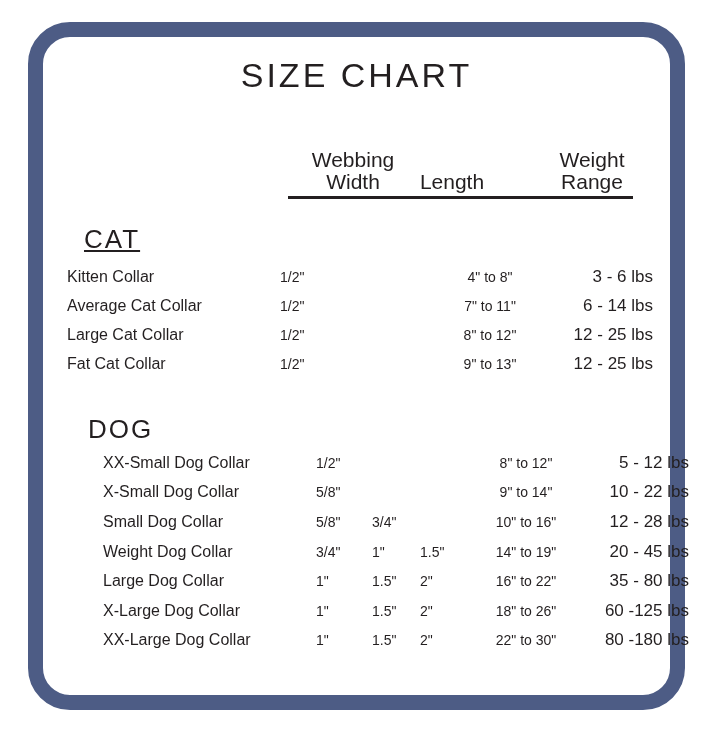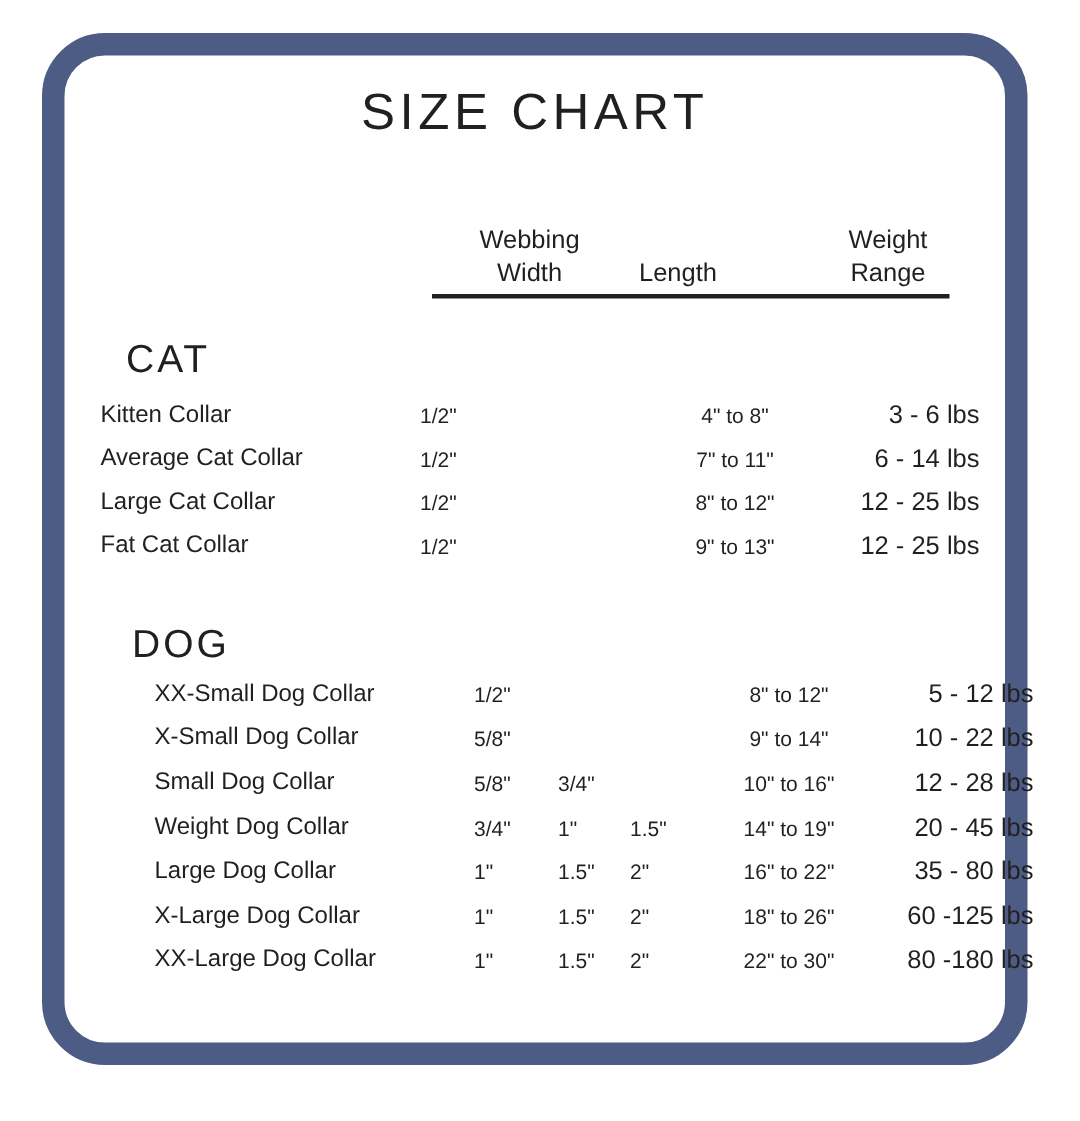--- a/index.html
+++ b/index.html
@@ -9,27 +9,27 @@
   }
   .card{
     position:absolute;left:28px;top:22px;width:657px;height:688px;
     box-sizing:border-box;border:15px solid #4d5c85;border-radius:42px;
     background:#ffffff;
   }
   .title{
     position:absolute;left:28px;top:58px;width:657px;text-align:center;
     font-size:34px;letter-spacing:3px;font-weight:400;line-height:1;margin:0;
   }
-  .colhead{position:absolute;font-size:17px;line-height:22px;text-align:center;}
+  .colhead{position:absolute;font-size:21px;line-height:22px;text-align:center;}
   .head-webbing{left:288px;top:149px;width:130px;}
   .head-length{left:390px;top:171px;width:124px;}
   .head-weight{left:530px;top:149px;width:124px;}
   .rule{position:absolute;left:288px;top:196px;width:345px;height:3px;background:#231f20;}
   .section-label{position:absolute;font-size:26px;letter-spacing:2px;font-weight:400;}
-  .cat-label{left:84px;top:224px;}
+  .cat-label{left:84px;top:224px;text-decoration:underline;}
   .dog-label{left:88px;top:414px;}
   .rows{position:absolute;left:0;width:720px;}
   .cat-rows{top:262px;}
   .dog-rows{top:448px;padding-left:36px;}
   .row{
     display:grid;
     grid-template-columns:213px 56px 48px 46px 120px 103px;
     padding-left:67px;align-items:center;
   }
   .cat-rows .row{height:29.2px;}

